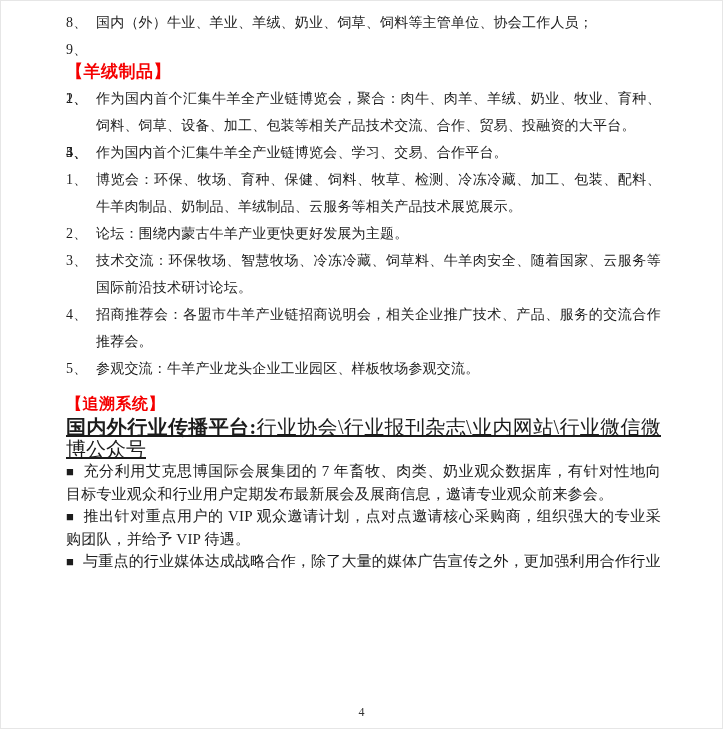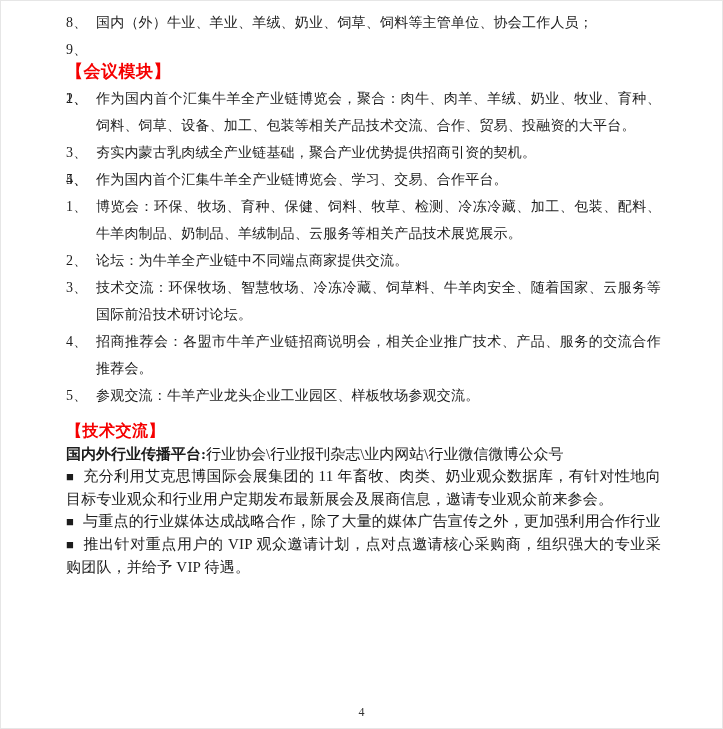--- a/index.html
+++ b/index.html
@@ -20,21 +20,21 @@
   }
   .nitem .nnum{position:absolute;left:0;top:0;}
   
   .sec-h{
     font-size:17px;line-height:27px;font-weight:bold;color:var(--heading-red);
     margin:0;letter-spacing:.5px;
   }
   .sec-h.first{margin-top:22px;}
   .sec-h.promo{margin-top:10px;line-height:24px;font-size:16px;}
   
-  .promo-line{font-size:15px;line-height:22px;text-align:justify;}
+  .promo-line{font-size:20px;line-height:22px;text-align:justify;text-decoration:underline;}
   .plabel{font-weight:bold;}
   .bullet{font-size:15px;line-height:22px;text-align:justify;letter-spacing:.2px;}
   .bmark{font-size:13px;margin-right:9px;}
   .pagenum{
     position:absolute;left:0;right:0;bottom:8px;text-align:center;
     font-size:12px;color:#333;
   }
 </style>
 </head>
 <body>
@@ -42,67 +42,67 @@
 <div class="page">
   <div class="content">
 
     <div class="nitem">
       <span class="nnum">8、</span><span>国内（外）牛业、羊业、羊绒、奶业、饲草、饲料等主管单位、协会工作人员；</span>
     </div>
     <div class="nitem">
       <span class="nnum">9、</span>
     </div>
 
-    <h2 class="sec-h first">【会议模块】</h2>
+    <h2 class="sec-h first">【羊绒制品】</h2>
 
     <div class="nitem">
       <span class="nnum">1、</span>
     </div>
     <div class="nitem">
       <span class="nnum">2、</span><span>作为国内首个汇集牛羊全产业链博览会，聚合：肉牛、肉羊、羊绒、奶业、牧业、育种、饲料、饲草、设备、加工、包装等相关产品技术交流、合作、贸易、投融资的大平台。</span>
     </div>
     <div class="nitem">
-      <span class="nnum">3、</span><span>夯实内蒙古乳肉绒全产业链基础，聚合产业优势提供招商引资的契机。</span>
+      <span class="nnum">3、</span>
     </div>
     <div class="nitem">
       <span class="nnum">4、</span>
     </div>
     <div class="nitem">
       <span class="nnum">5、</span><span>作为国内首个汇集牛羊全产业链博览会、学习、交易、合作平台。</span>
     </div>
 
 
     <div class="nitem">
       <span class="nnum">1、</span><span>博览会：环保、牧场、育种、保健、饲料、牧草、检测、冷冻冷藏、加工、包装、配料、牛羊肉制品、奶制品、羊绒制品、云服务等相关产品技术展览展示。</span>
     </div>
     <div class="nitem">
-      <span class="nnum">2、</span><span>论坛：为牛羊全产业链中不同端点商家提供交流。</span>
+      <span class="nnum">2、</span><span>论坛：围绕内蒙古牛羊产业更快更好发展为主题。</span>
     </div>
     <div class="nitem">
       <span class="nnum">3、</span><span>技术交流：环保牧场、智慧牧场、冷冻冷藏、饲草料、牛羊肉安全、随着国家、云服务等国际前沿技术研讨论坛。</span>
     </div>
     <div class="nitem">
       <span class="nnum">4、</span><span>招商推荐会：各盟市牛羊产业链招商说明会，相关企业推广技术、产品、服务的交流合作推荐会。</span>
     </div>
     <div class="nitem">
       <span class="nnum">5、</span><span>参观交流：牛羊产业龙头企业工业园区、样板牧场参观交流。</span>
     </div>
 
-    <h2 class="sec-h promo">【技术交流】</h2>
+    <h2 class="sec-h promo">【追溯系统】</h2>
 
     <div class="promo-line">
       <span class="plabel">国内外行业传播平台:</span><span>行业协会\行业报刊杂志\业内网站\行业微信微博公众号</span>
     </div>
 
     <div class="bullet">
-      <span class="bmark">■</span><span>充分利用艾克思博国际会展集团的 11 年畜牧、肉类、奶业观众数据库，有针对性地向目标专业观众和行业用户定期发布最新展会及展商信息，邀请专业观众前来参会。</span>
+      <span class="bmark">■</span><span>充分利用艾克思博国际会展集团的 7 年畜牧、肉类、奶业观众数据库，有针对性地向目标专业观众和行业用户定期发布最新展会及展商信息，邀请专业观众前来参会。</span>
+    </div>
+    <div class="bullet">
+      <span class="bmark">■</span><span>推出针对重点用户的 VIP 观众邀请计划，点对点邀请核心采购商，组织强大的专业采购团队，并给予 VIP 待遇。</span>
     </div>
     <div class="bullet">
       <span class="bmark">■</span><span>与重点的行业媒体达成战略合作，除了大量的媒体广告宣传之外，更加强利用合作行业</span>
-    </div>
-    <div class="bullet">
-      <span class="bmark">■</span><span>推出针对重点用户的 VIP 观众邀请计划，点对点邀请核心采购商，组织强大的专业采购团队，并给予 VIP 待遇。</span>
     </div>
 
   </div>
 
   <div class="pagenum">4</div>
 </div>
 
 </body></html>

